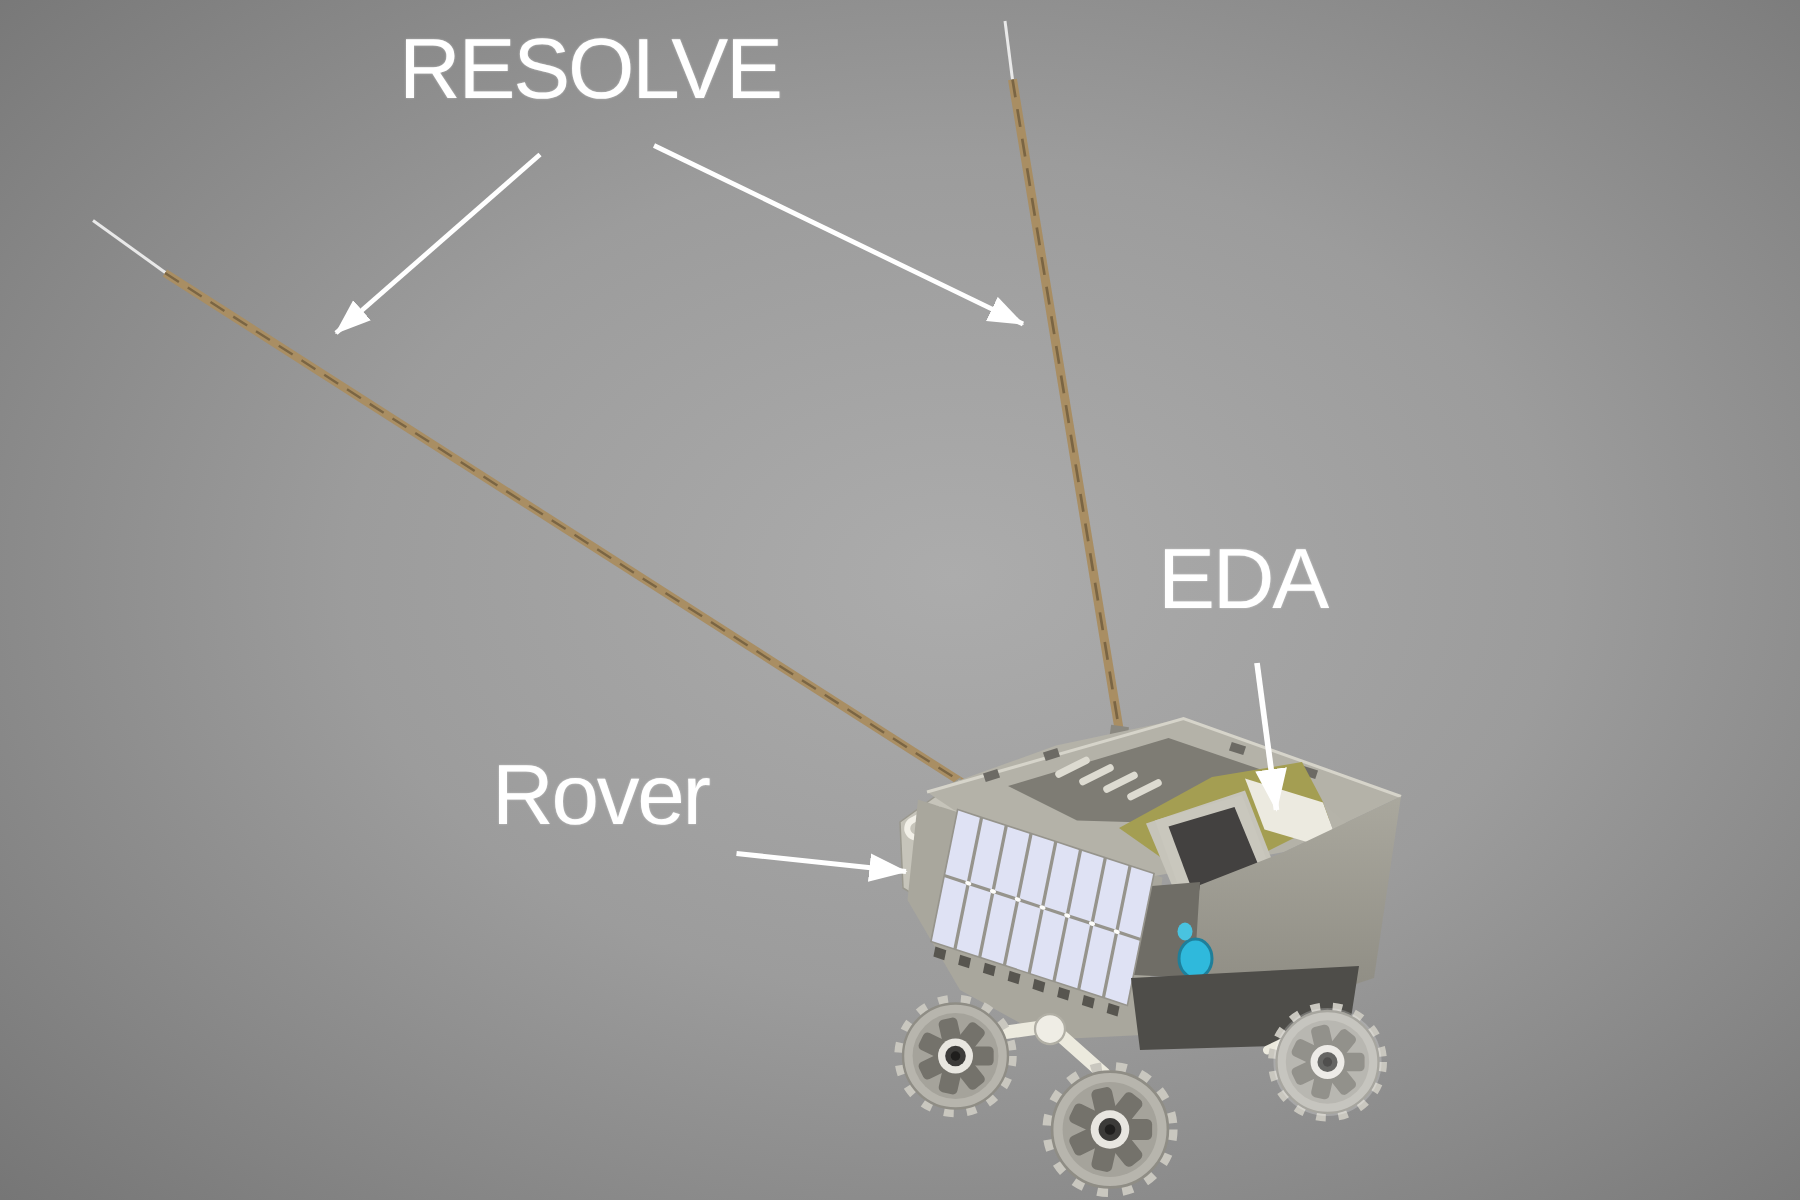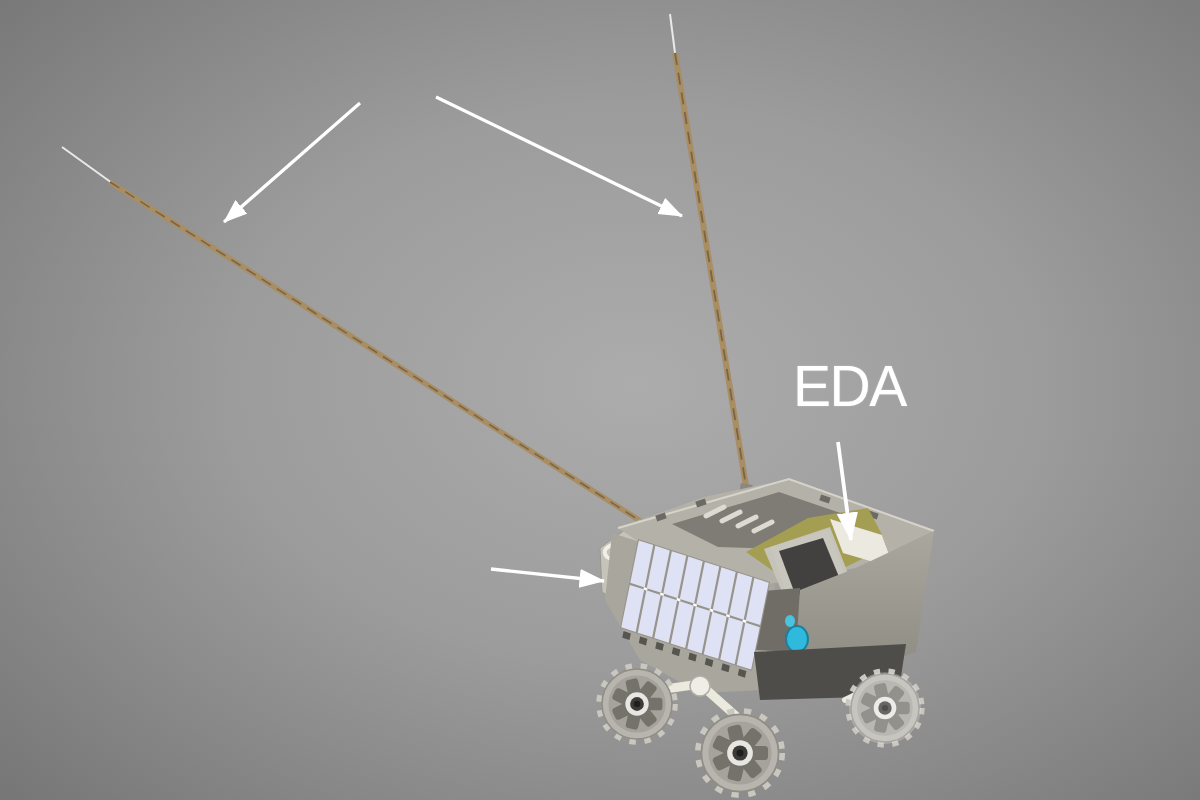--- a/index.html
+++ b/index.html
@@ -16,21 +16,21 @@
     position:absolute;
     color:var(--label-text,#fff);
     font-size:57px;
     letter-spacing:-1.5px;
     line-height:1;
     white-space:nowrap;
     text-shadow:0 0 1.5px rgba(255,255,255,.45);
     user-select:none;
   }
   .label-resolve{left:266px;top:18px;}
-  .label-eda{left:793px;top:358px;}
+  .label-eda{left:772px;top:358px;}
   .label-mapp{left:328px;top:490px;line-height:81px;}
 </style>
 </head>
 <body>
 
 <div class="stage">
 
   <svg class="scene" width="1200" height="800" viewBox="0 0 1200 800">
     <defs>
       <marker id="ah" markerUnits="strokeWidth" markerWidth="8" markerHeight="6" refX="7.2" refY="2.8" orient="auto">
@@ -168,16 +168,18 @@
     </g>
 
     <g stroke="var(--arrow,#fff)" fill="none">
       <line x1="360" y1="103" x2="224" y2="222" stroke-width="3.2" marker-end="url(#ah)"></line>
       <line x1="436" y1="97" x2="682" y2="216" stroke-width="3.2" marker-end="url(#ah)"></line>
       <line x1="838" y1="442" x2="851" y2="540" stroke-width="3.8" marker-end="url(#ah)"></line>
       <line x1="491" y1="569" x2="604" y2="581" stroke-width="3.4" marker-end="url(#ah)"></line>
     </g>
   </svg>
 
+  <div class="label label-resolve">RESOLVE</div>
   <div class="label label-eda">EDA</div>
   <div class="label label-mapp">
+    <div>Rover</div>
   </div>
 </div>
 
 </body></html>

